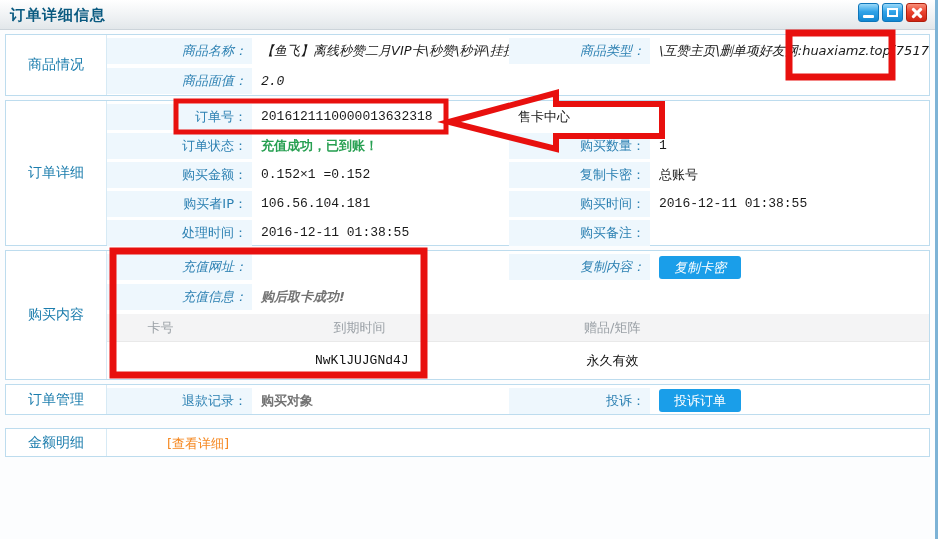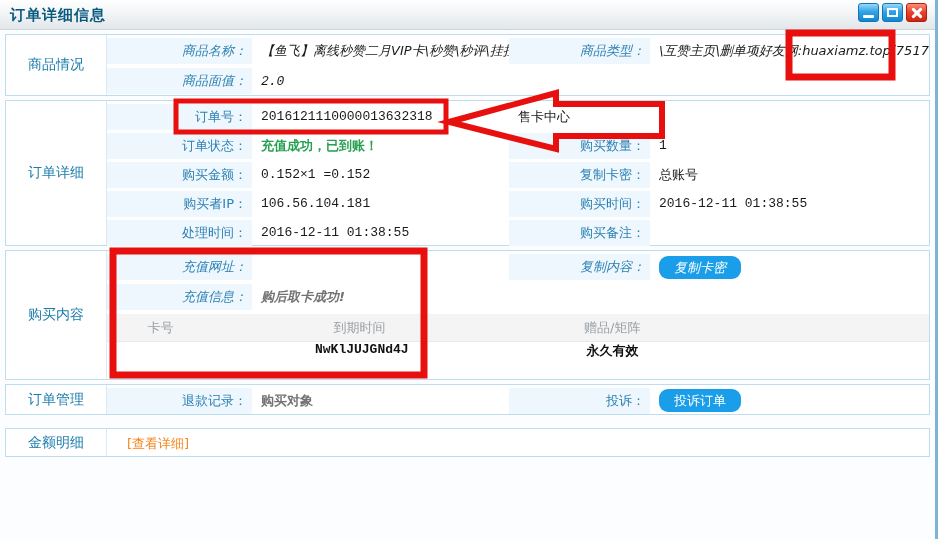--- a/index.html
+++ b/index.html
@@ -34,21 +34,21 @@
     background:#fff; border-radius:1px;
   }
   .glyph-x::before { transform:translate(-50%,-50%) rotate(45deg); }
   .glyph-x::after  { transform:translate(-50%,-50%) rotate(-45deg); }
   
   .section {
     margin:0 5px 4px 5px; border:1px solid #bddcee; background:#fff;
     display:flex; box-sizing:border-box;
   }
   .section.first { margin-top:4px; }
-  .section.amount { margin-top:13px; }
+  .section.amount { margin-top:13px;gap:40px; }
   .sec-head {
     width:100px; min-width:100px; display:flex; align-items:center; justify-content:center;
     color:#1c7dad; font-size:14px; border-right:1px solid #d7eaf5;
   }
   .sec-body { flex:1; min-width:0; padding-top:1px; }
   .frow { display:flex; align-items:center; height:29px; }
   .frow.h30 { height:30px;font-style:italic; }
   .half-l { display:flex; align-items:center; width:402px; min-width:402px; }
   .half-r { display:flex; align-items:center; flex:1; min-width:0; }
   .cell-label {
@@ -60,30 +60,30 @@
   .lab-r { width:141px; min-width:141px; }
   .cell-value {
     padding-left:9px; white-space:nowrap; overflow:hidden; flex:1; min-width:0; color:#1a1a1a;
   }
   .mono { font-family:"Liberation Mono","DejaVu Sans Mono",monospace; font-size:13px; }
   .v-green  { color:#28a052; font-weight:bold; }
   .v-blue   { color:#737373; font-weight:bold; }
   .v-orange { color:#f5871f; }
   .btn {
     display:inline-block; width:82px; height:23px; line-height:23px;
-    background:#1a9ee9; color:#fff; text-align:center; border-radius:9px;
+    background:#1a9ee9; color:#fff; text-align:center; border-radius:3px;
     font-size:13px; cursor:pointer; margin-left:9px;
   }
   
   .card-table { margin-top:2px; }
   .thead {
     display:flex; align-items:center; height:27px;
     background:#f4f4f5; color:#9aa0a6; border-bottom:1px solid #e9e9e9;gap:43px;
   }
-  .trow { display:flex; height:37px; color:#111;font-weight:bold; }
+  .trow { display:flex; align-items:center; height:37px; color:#111; }
   .c1 { width:13%; text-align:center; }
   .c2 { width:36%; text-align:center; }
   .c3 { width:25%; text-align:center; }
   .c4 { width:26%; text-align:center; }
   
   .overlay { position:absolute; left:0; top:0; width:938px; height:539px; pointer-events:none; z-index:20; }
 </style>
 </head>
 <body>
 

